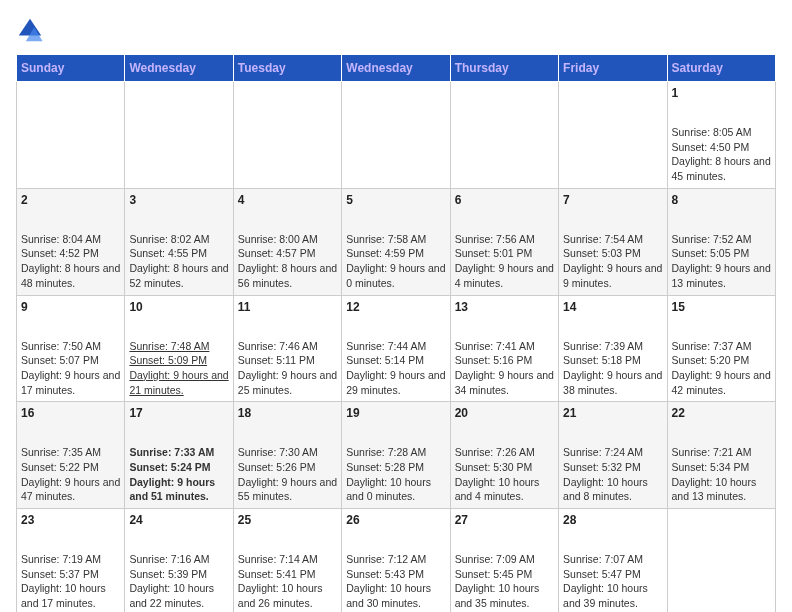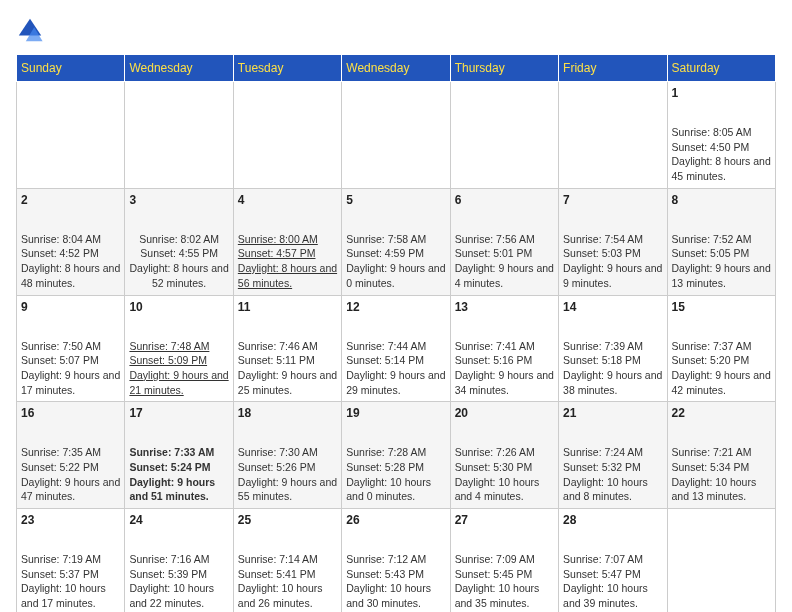--- a/index.html
+++ b/index.html
@@ -46,25 +46,25 @@
       font-size: 16px;
       color: #555;
     }
     .calendar {
       width: 100%;
       border-collapse: collapse;
       font-size: 11px;
     }
     .calendar thead th {
       background: #2255bb;
-      color: #fde047;
+      color: #c4b5fd;
       padding: 6px 4px;
       text-align: left;
       font-size: 12px;
-      font-weight: normal;
+      font-weight: bold;
       border: 1px solid #fff;
     }
     .calendar tbody td {
       vertical-align: top;
       border: 1px solid #ccc;
       padding: 4px;
       width: 108px;
       min-height: 80px;
       background: #fff;
     }
@@ -139,27 +139,27 @@
       </tr>
       <tr class="week-row">
         <td>
           <div class="day-num">2</div>
           <div class="day-info" style="white-space: pre-line;">Sunrise: 8:04 AM
 Sunset: 4:52 PM
 Daylight: 8 hours and 48 minutes.</div>
         </td>
         <td>
           <div class="day-num">3</div>
-          <div class="day-info" style="white-space: pre-line; text-align: center;">Sunrise: 8:02 AM
+          <div class="day-info" style="white-space: pre-line;">Sunrise: 8:02 AM
 Sunset: 4:55 PM
 Daylight: 8 hours and 52 minutes.</div>
         </td>
         <td>
           <div class="day-num">4</div>
-          <div class="day-info" style="white-space: pre-line; text-decoration: underline;">Sunrise: 8:00 AM
+          <div class="day-info" style="white-space: pre-line;">Sunrise: 8:00 AM
 Sunset: 4:57 PM
 Daylight: 8 hours and 56 minutes.</div>
         </td>
         <td>
           <div class="day-num">5</div>
           <div class="day-info" style="white-space: pre-line;">Sunrise: 7:58 AM
 Sunset: 4:59 PM
 Daylight: 9 hours and 0 minutes.</div>
         </td>
         <td>

